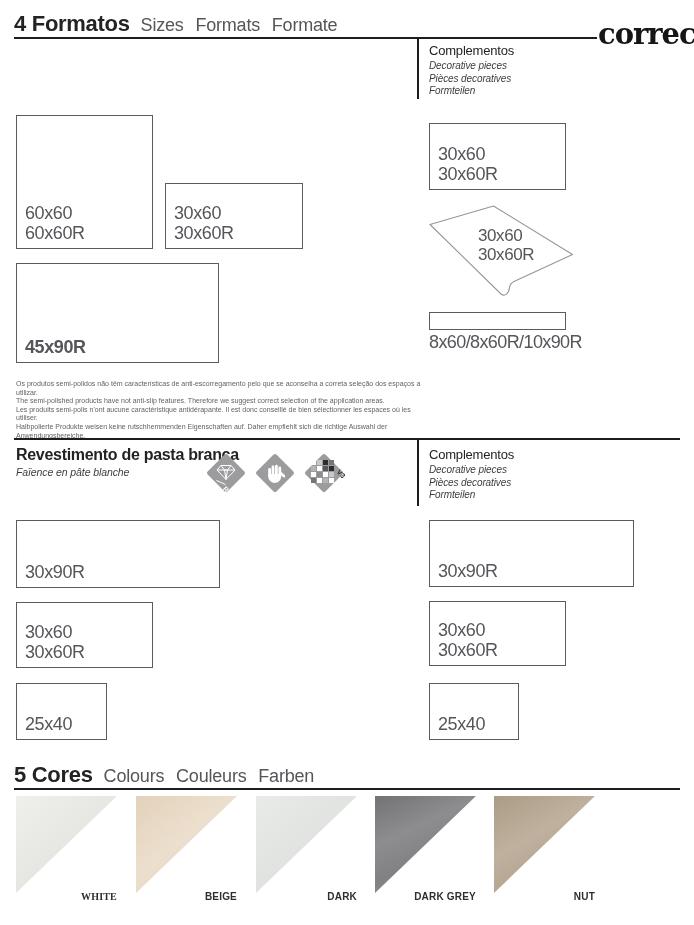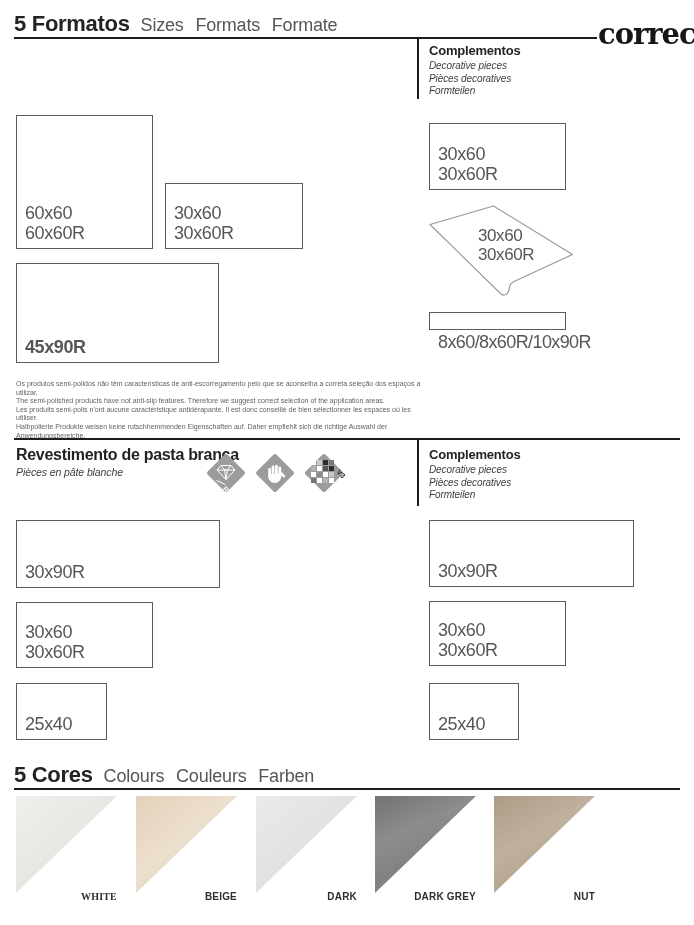--- a/index.html
+++ b/index.html
@@ -18,21 +18,21 @@
   .rule1{left:14px;top:37px;width:583px;}
   .rule2{left:14px;top:438px;width:666px;}
   .rule3{left:14px;top:788px;width:666px;}
   .brand{left:598px;top:17px;width:88px;text-align:right;
     font-family:"DejaVu Serif","Liberation Serif",serif;font-weight:bold;
     font-size:29px;color:#161618;letter-spacing:-1px;}
   .vdiv{width:2px;background:#1d1d1f;}
   .vdiv1{left:417px;top:38px;height:61px;}
   .vdiv2{left:417px;top:439px;height:67px;}
 
-  .blk-header .t{font-size:13px;font-weight:bold;color:#232325;margin-bottom:2px;letter-spacing:-0.2px;}
+  .blk-header .t{font-size:13px;font-weight:normal;color:#232325;margin-bottom:2px;letter-spacing:-0.2px;}
   .blk-header .l{font-size:10px;color:#3d3d3f;line-height:12.5px;letter-spacing:-0.1px;font-style:italic;}
   .comp1{left:429px;top:43px;}
   .comp2{left:429px;top:447px;}
   .wall-header{left:16px;top:446px;}
   .wall-header .t{font-size:16px;font-weight:bold;color:#232325;margin-bottom:2px;letter-spacing:-0.3px;}
   .wall-header .l{font-size:10.5px;color:#3d3d3f;line-height:13px;}
 
   
   .tile{border:1px solid #5a5b5e;background:#fff;}
   .tile .sz{position:absolute;left:8px;bottom:5px;font-size:18px;line-height:20px;
@@ -46,21 +46,21 @@
   .c2{left:16px;top:602px;width:135px;height:64px;}
   .c3{left:16px;top:683px;width:89px;height:55px;}
   .d1{left:429px;top:520px;width:203px;height:65px;}
   .d2{left:429px;top:601px;width:135px;height:63px;}
   .d3{left:429px;top:683px;width:88px;height:55px;}
 
   .step-wrap{left:424px;top:200px;width:154px;height:100px;}
   .step-wrap svg{position:absolute;left:0;top:0;}
   .step-label{position:absolute;left:54px;top:26px;font-size:17px;line-height:19px;
     color:#55565a;letter-spacing:-0.4px;white-space:pre-line;}
-  .skirt-label{left:429px;top:332px;font-size:18px;color:#55565a;letter-spacing:-0.6px;margin-left:9px;}
+  .skirt-label{left:429px;top:332px;font-size:18px;color:#55565a;letter-spacing:-0.6px;}
 
   .disclaimer{left:16px;top:380px;width:412px;font-size:7px;line-height:8.6px;color:#626264;}
 
   
   .icon-cell{width:40px;height:40px;top:453px;}
   .i1{left:206px;} .i2{left:255px;} .i3{left:304px;}
   .dia{position:absolute;left:6px;top:6px;width:28px;height:28px;background:#9c9c9e;
     transform:rotate(45deg);border-radius:2px;}
   .dia svg{position:absolute;left:0;top:0;transform:rotate(-45deg);}
   .dia .corner-r{position:absolute;right:0px;bottom:-1px;font-size:7px;font-weight:bold;color:#fff;}
@@ -70,21 +70,21 @@
   .swatch{top:796px;width:101px;height:97px;clip-path:polygon(0 0,100% 0,0 100%);}
   .s0{left:16px;font-family:Liberation Serif, serif;} .s1{left:136px;} .s2{left:256px;} .s3{left:375px;} .s4{left:494px;}
   .swlabel{top:891px;width:101px;text-align:right;font-size:10px;font-weight:bold;
     color:#2e2e30;letter-spacing:0.2px;white-space:nowrap;}
   .cores-title{left:14px;top:762px;}
 </style>
 </head>
 <body>
 
 <div class="abs page-title">
-  <span class="big">5 Formatos</span><span class="sub">Sizes Formats Formate</span>
+  <span class="big">4 Formatos</span><span class="sub">Sizes Formats Formate</span>
 </div>
 <div class="abs brand">correct</div>
 <div class="abs rule rule1"></div>
 <div class="abs vdiv vdiv1"></div>
 
 <div class="abs blk-header comp1">
   <div class="t">Complementos</div>
   <div class="l">Decorative pieces</div>
   <div class="l">Pièces decoratives</div>
   <div class="l">Formteilen</div>
@@ -123,21 +123,21 @@
   <div>The semi-polished products have not anti-slip features. Therefore we suggest correct selection of the application areas.</div>
   <div>Les produits semi-polis n'ont aucune caractéristique antidérapante. Il est donc conseillé de bien sélectionner les espaces où les utiliser.</div>
   <div>Halbpolierte Produkte weisen keine rutschhemmenden Eigenschaften auf. Daher empfiehlt sich die richtige Auswahl der Anwendungsbereiche.</div>
 </div>
 
 <div class="abs rule rule2"></div>
 <div class="abs vdiv vdiv2"></div>
 
 <div class="abs blk-header wall-header">
   <div class="t">Revestimento de pasta branca</div>
-  <div class="l">Pièces en pâte blanche</div>
+  <div class="l">Faïence en pâte blanche</div>
 </div>
 
 <div class="abs icon-cell i1">
   <div class="dia">
     <svg width="28" height="28" viewBox="0 0 28 28">
       <g fill="none" stroke="#ffffff" stroke-width="1">
         <path d="M9 6.5 h10 l4 4.5 -9 9.5 -9 -9.5 Z"></path>
         <path d="M9 6.5 l3.5 4.5 h3 l3.5 -4.5 M5 11 h18 M12.5 11 l1.5 9.5 M15.5 11 l-1.5 9.5"></path>
         <path d="M4.5 21.5 l9 4"></path>
       </g>

